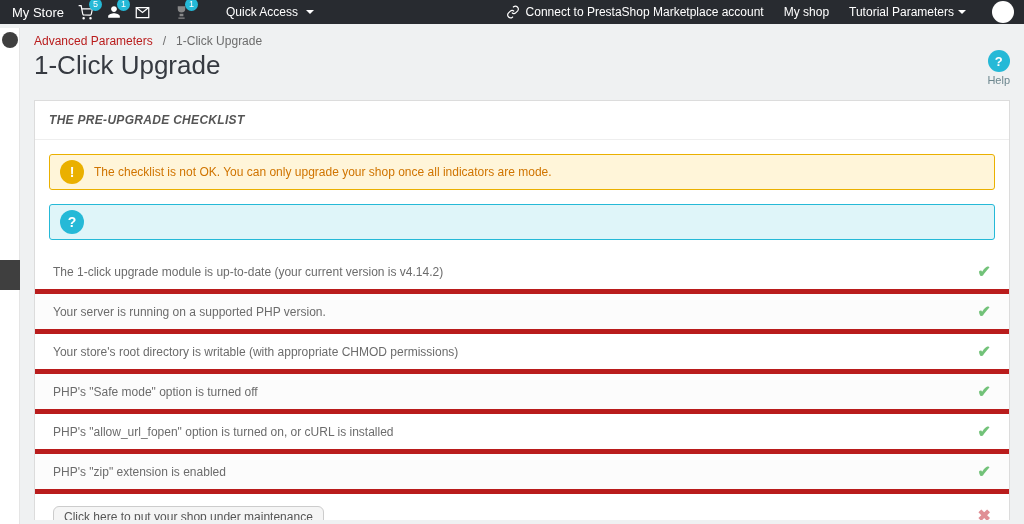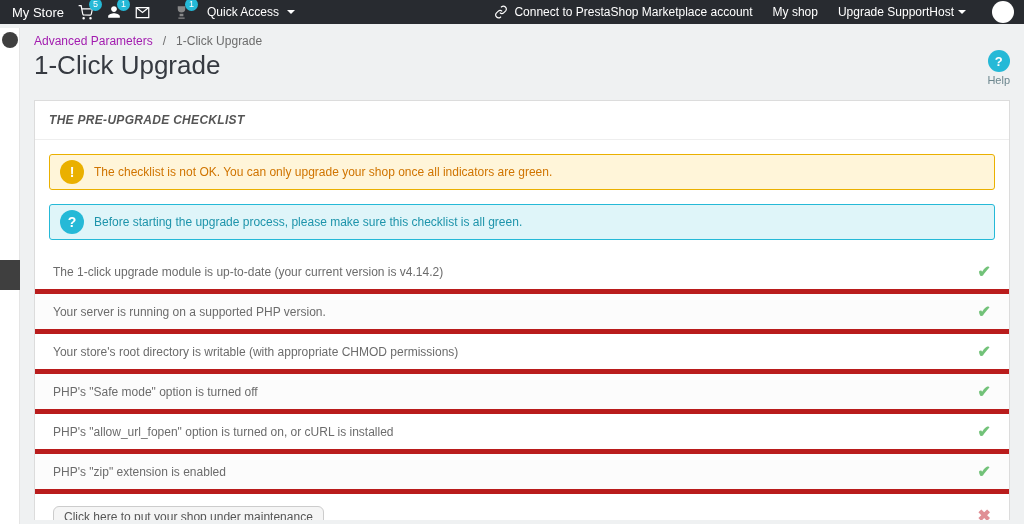--- a/index.html
+++ b/index.html
@@ -22,39 +22,39 @@
     font-size: 12px;
   }
   .topbar-left { display: flex; align-items: center; gap: 14px; flex: 0 0 auto; }
   .topbar-brand { font-weight: 500; font-size: 13px; }
   .icon-badge { position: relative; display: inline-flex; align-items: center; color: #fff; }
   .icon-badge .bubble {
     position: absolute; top: -7px; right: -9px;
     background: #25b9d7; color: #fff; border-radius: 8px;
     font-size: 9px; line-height: 1; padding: 2px 4px;
   }
-  .quick-access { display: flex; align-items: center; gap: 4px; cursor: pointer; margin-left:4px;text-align:center; }
+  .quick-access { display: flex; align-items: center; gap: 4px; cursor: pointer; margin-left:23px;text-align:center; }
   .topbar-right { margin-left: auto; display:flex; align-items:center; gap:20px; }
   .topbar-right a { color: #fff; text-decoration: none; font-size:12px; }
   .avatar-circle { width: 22px; height: 22px; background: #fff; border-radius: 50%; margin-left:6px; }
   .mkt { display:flex; align-items:center; gap:6px;}
   .caret-down::after { content:""; display:inline-block; border:4px solid transparent; border-top-color:#fff; margin-left:4px; transform:translateY(2px); }
 
   .sidebar-stub { position:absolute; left:0; top:28px; width:20px; background:#fff; border-right:1px solid #e5e5e5; }
   .sidebar-stub .dark-dot { width:16px; height:16px; background:#3f3f3f; border-radius:50%; margin:4px 0 0 2px;}
   .sidebar-stub .dark-strip { width:20px; height:30px; background:#3f3f3f; position:absolute; top:232px; }
 
   .page {
     margin-left: 20px;
     background:#eff1f2;
     height: calc(524px - 28px);
     overflow-y: auto;
   }
   .breadcrumbs { padding: 10px 14px 2px; color:#6c6c6c; font-size:12px; }
-  .breadcrumbs a { color:#a21caf; text-decoration:none; }
+  .breadcrumbs a { color:#b91c1c; text-decoration:none; }
   .page-title-wrap { display:flex; align-items:flex-start; padding: 0 14px 14px; }
   .page-title { font-size: 26px; font-weight: 400; color: #363a41; }
   .help-btn { margin-left:auto; text-align:center; color:#6c868e; font-size:11px; }
   .help-btn .q {
     width:22px; height:22px; border-radius:50%;
     background:#25b9d7; color:#fff; display:flex; align-items:center; justify-content:center;
     font-weight:bold; margin:0 auto 2px; font-size:13px;
   }
 
   .panel {
@@ -150,21 +150,21 @@
     </span>
   </div>
   <div class="topbar-right">
     <a href="#" class="mkt">
       <svg width="14" height="14" viewBox="0 0 24 24" fill="#fff">
           <path d="M10 13a5 5 0 0 0 7 0l3-3a5 5 0 0 0-7-7l-1 1M14 11a5 5 0 0 0-7 0l-3 3a5 5 0 0 0 7 7l1-1" fill="none" stroke="#fff" stroke-width="2"></path>
         </svg>
       <span>Connect to PrestaShop Marketplace account</span>
     </a>
     <a href="#">My shop</a>
-    <a href="#" class="caret-down"><span>Upgrade SupportHost</span></a>
+    <a href="#" class="caret-down"><span>Tutorial Parameters</span></a>
     <div class="avatar-circle"></div>
   </div>
 </div>
 
 <div class="sidebar-stub" style="height:496px">
   <div class="dark-dot"></div>
   <div class="dark-strip"></div>
 </div>
 
 <div class="page">
@@ -179,25 +179,24 @@
       <div class="q">?</div>
       <span>Help</span>
     </div>
   </div>
 
   <div class="panel">
     <div class="panel-heading">THE PRE-UPGRADE CHECKLIST</div>
 
     <div class="alert alert-warn">
       <div class="aicon">!</div>
-      <span>The checklist is not OK. You can only upgrade your shop once all indicators are green.</span>
+      <span>The checklist is not OK. You can only upgrade your shop once all indicators are mode.</span>
     </div>
     <div class="alert alert-info">
       <div class="aicon">?</div>
-      <span>Before starting the upgrade process, please make sure this checklist is all green.</span>
     </div>
 
     <div class="checklist" id="checklist">
         <div class="check-item">
           <div class="check-body">
             <span>The 1-click upgrade module is up-to-date (your current version is v4.14.2)</span>
           </div>
           <span class="status status-ok">✔</span>
         </div>
         <div class="check-item alt">

